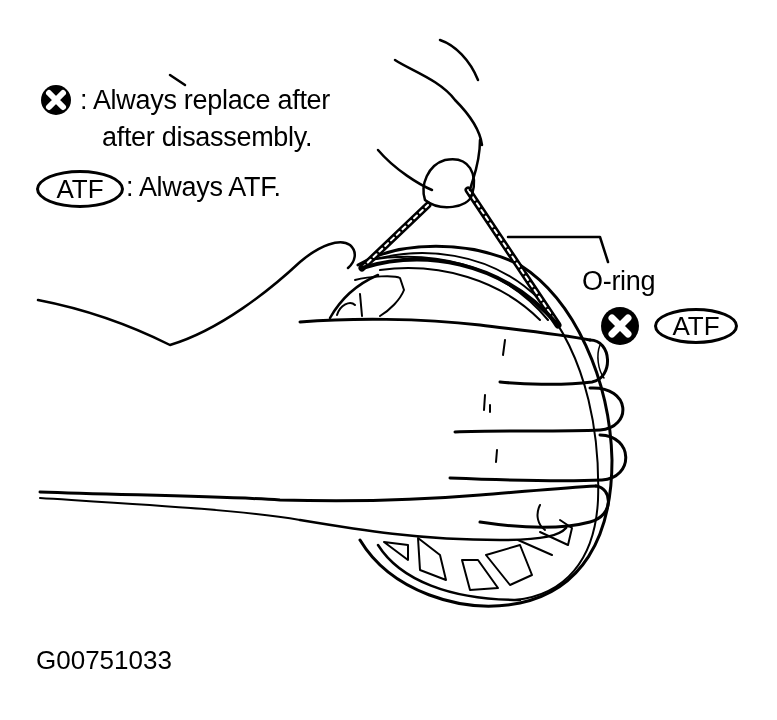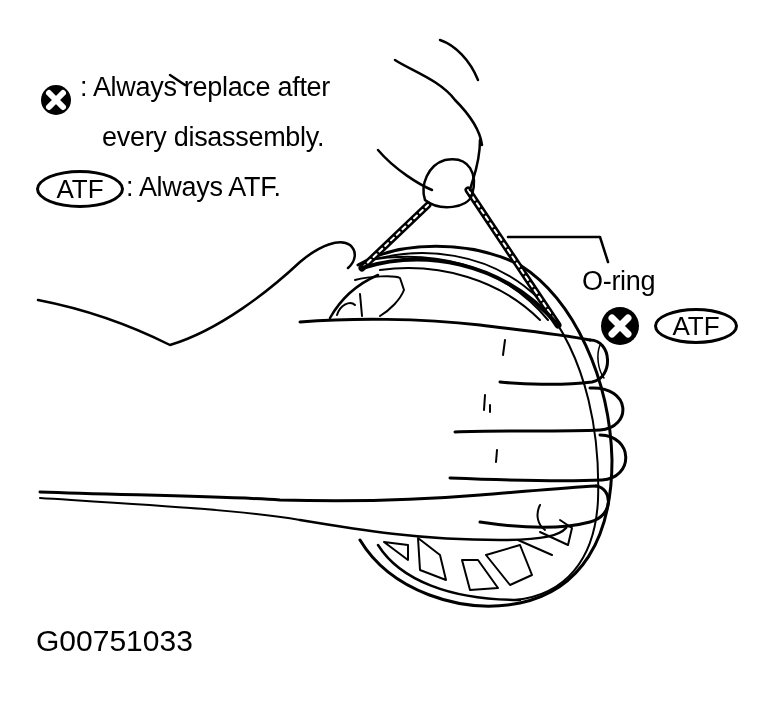--- a/index.html
+++ b/index.html
@@ -4,21 +4,21 @@
 <style>
   html, body { margin: 0; padding: 0; background: #ffffff; }
   body { width: 777px; height: 720px; position: relative; overflow: hidden;
          font-family: "Liberation Sans", "DejaVu Sans", sans-serif; color: #000; }
   .abs { position: absolute; }
   .legend-text { font-size: 27px; font-weight: normal; letter-spacing: -0.3px; }
   .xmark { position: absolute; }
   .atf-oval { position: absolute; border: 3px solid #000; border-radius: 50%;
               font-size: 26px; display: flex; align-items: center; justify-content: center;
               box-sizing: border-box; }
-  .fig-id { font-size: 30px; }
+  .fig-id { font-size: 26px; margin-top: 21px; }
   svg.drawing { position: absolute; left: 0; top: 0; }
 </style>
 </head>
 <body>
 
 <svg class="drawing" width="777" height="720" viewBox="0 0 777 720" fill="none" stroke="#000" stroke-linecap="round" stroke-linejoin="round">
 
   <path d="M358 265 C 400 240, 470 240, 520 265 C 575 300, 610 380, 612 460 C 612 540, 580 590, 520 603 C 460 615, 390 590, 360 540" stroke-width="3"></path>
   <path d="M365 262 C 420 245, 490 250, 540 300 C 590 360, 600 440, 598 500 C 595 560, 565 595, 515 600" stroke-width="2"></path>
   <path d="M368 260 C 430 250, 500 262, 548 320" stroke-width="2"></path>
@@ -67,22 +67,22 @@
   <path d="M485 395 L 484 410 M 490 405 L 490 412" stroke-width="2"></path>
   <path d="M497 450 L 496 462" stroke-width="2"></path>
   <path d="M540 505 C 535 515, 538 525, 545 530" stroke-width="2"></path>
   <path d="M600 345 C 596 355, 598 370, 604 378" stroke-width="1.5"></path>
 </svg>
 
 <svg class="xmark" style="left:40px; top:84px;" width="32" height="32" viewBox="0 0 32 32">
   <circle cx="16" cy="16" r="15" fill="#000"></circle>
   <path d="M9 9 L23 23 M23 9 L9 23" stroke="#fff" stroke-width="6" stroke-linecap="round"></path>
 </svg>
-<div class="abs legend-text" style="left:80px; top:72px;text-align:right;">: Always replace after</div>
-<div class="abs legend-text" style="left:102px; top:122px;">every disassembly.</div>
+<div class="abs legend-text" style="left:80px; top:85px;text-align:right;">: Always replace after</div>
+<div class="abs legend-text" style="left:102px; top:122px;">after disassembly.</div>
 
 <div class="atf-oval" style="left:36px; top:170px; width:88px; height:38px;">ATF</div>
 <div class="abs legend-text" style="left:126px; top:172px;">: Always ATF.</div>
 
 <div class="abs legend-text" style="left:582px; top:266px;">O-ring</div>
 <svg class="xmark" style="left:600px; top:306px;" width="40" height="40" viewBox="0 0 40 40">
   <circle cx="20" cy="20" r="19" fill="#000"></circle>
   <path d="M12 12 L28 28 M28 12 L12 28" stroke="#fff" stroke-width="7" stroke-linecap="round"></path>
 </svg>
 <div class="atf-oval" style="left:654px; top:308px; width:84px; height:36px;">ATF</div>

